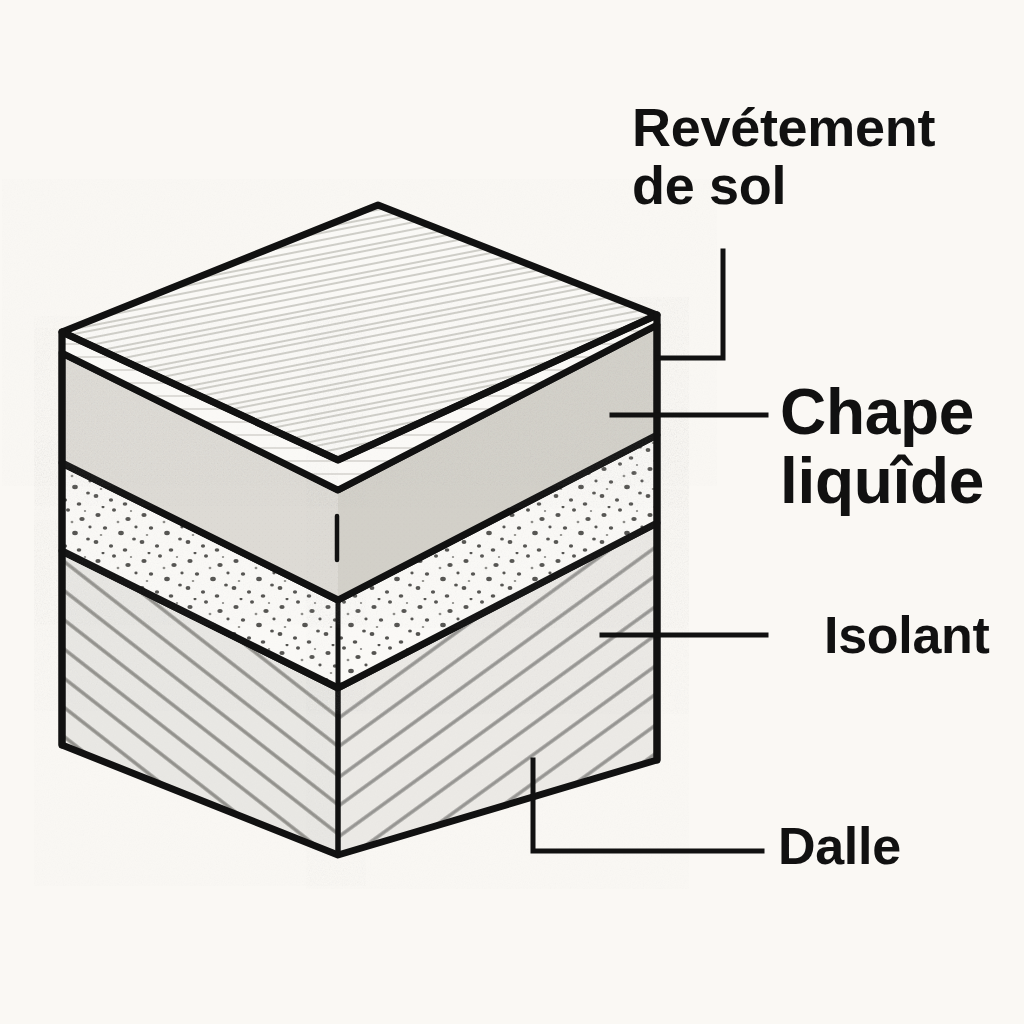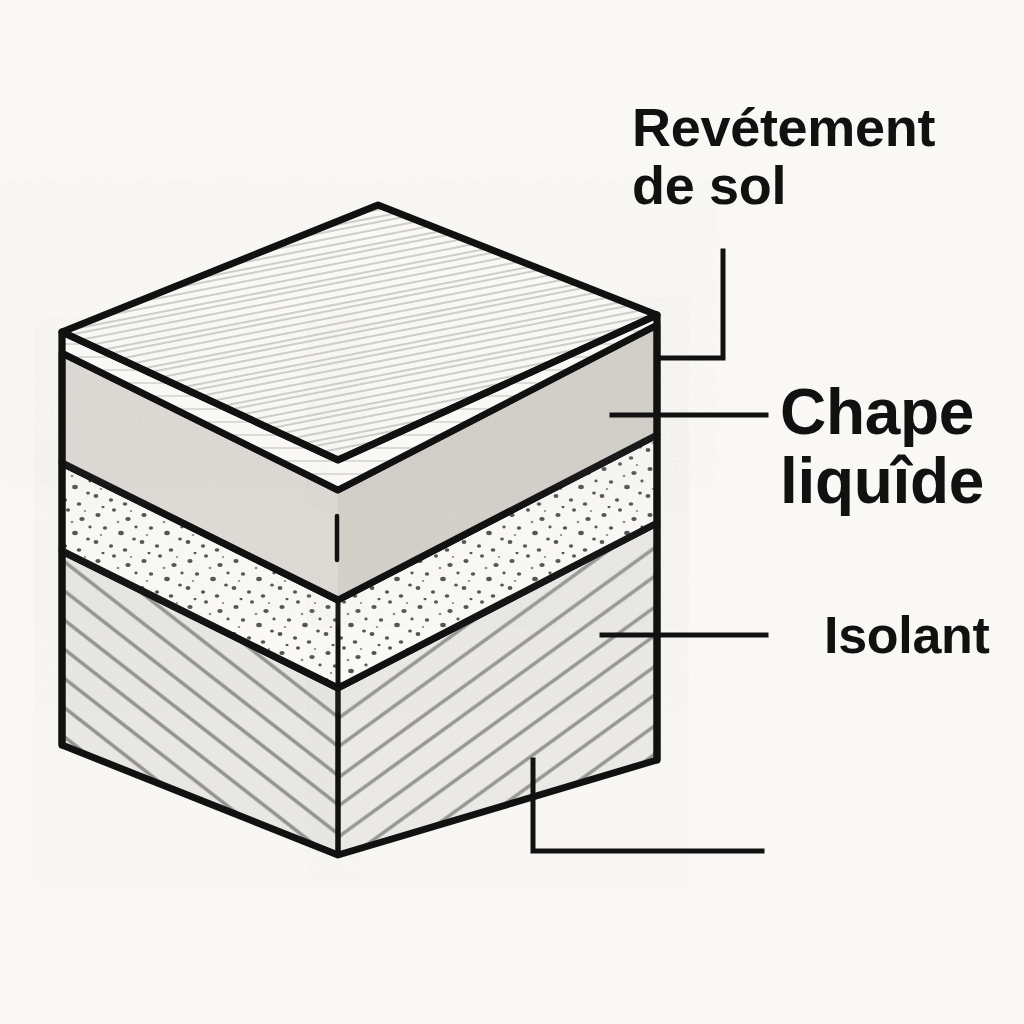--- a/index.html
+++ b/index.html
@@ -179,15 +179,16 @@
 
   <div class="label-layer">
     <div class="callout callout-1">Revétement
 de sol</div>
 
     <div class="callout callout-2">Chape
 liquîde</div>
 
     <div class="callout callout-3">Isolant</div>
 
+    <div class="callout callout-4">Dalle</div>
   </div>
 
 </div>
 
 </body></html>

